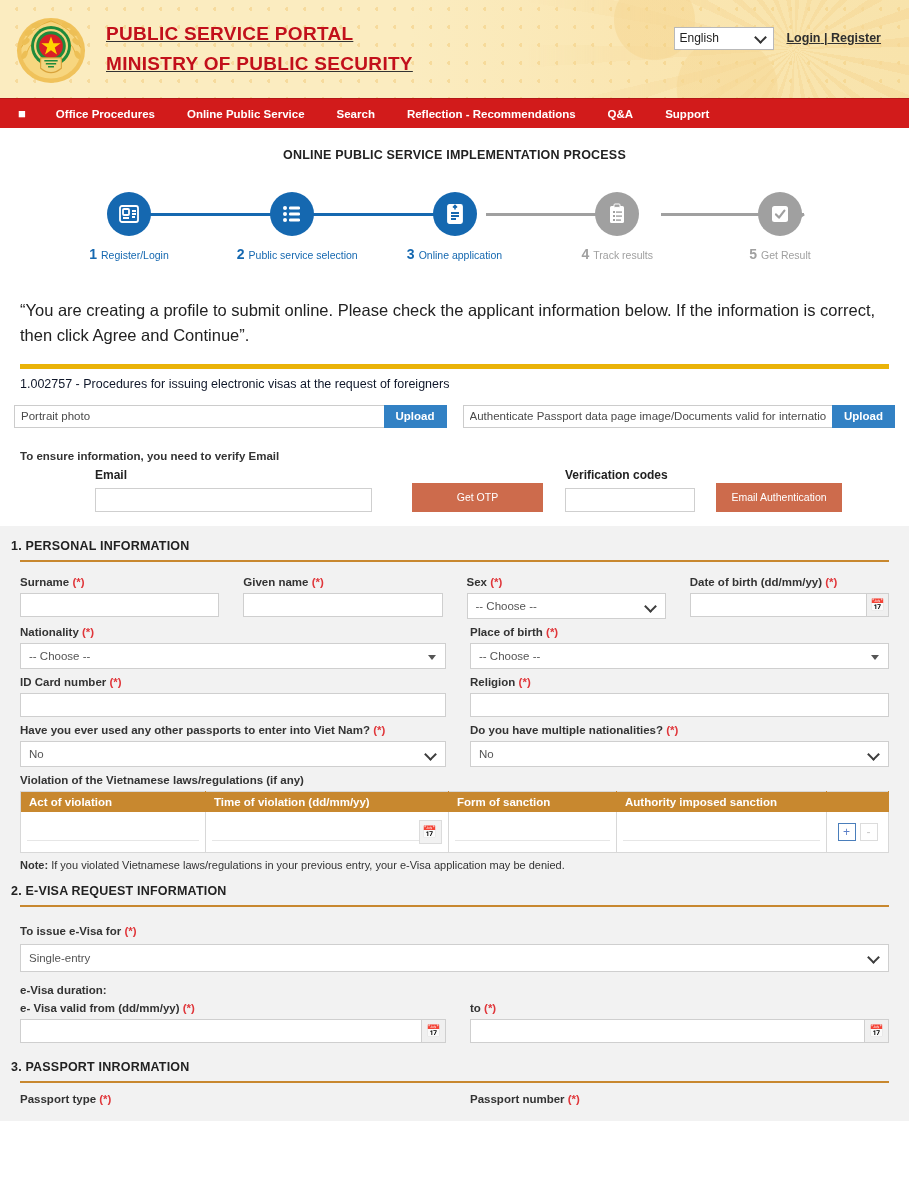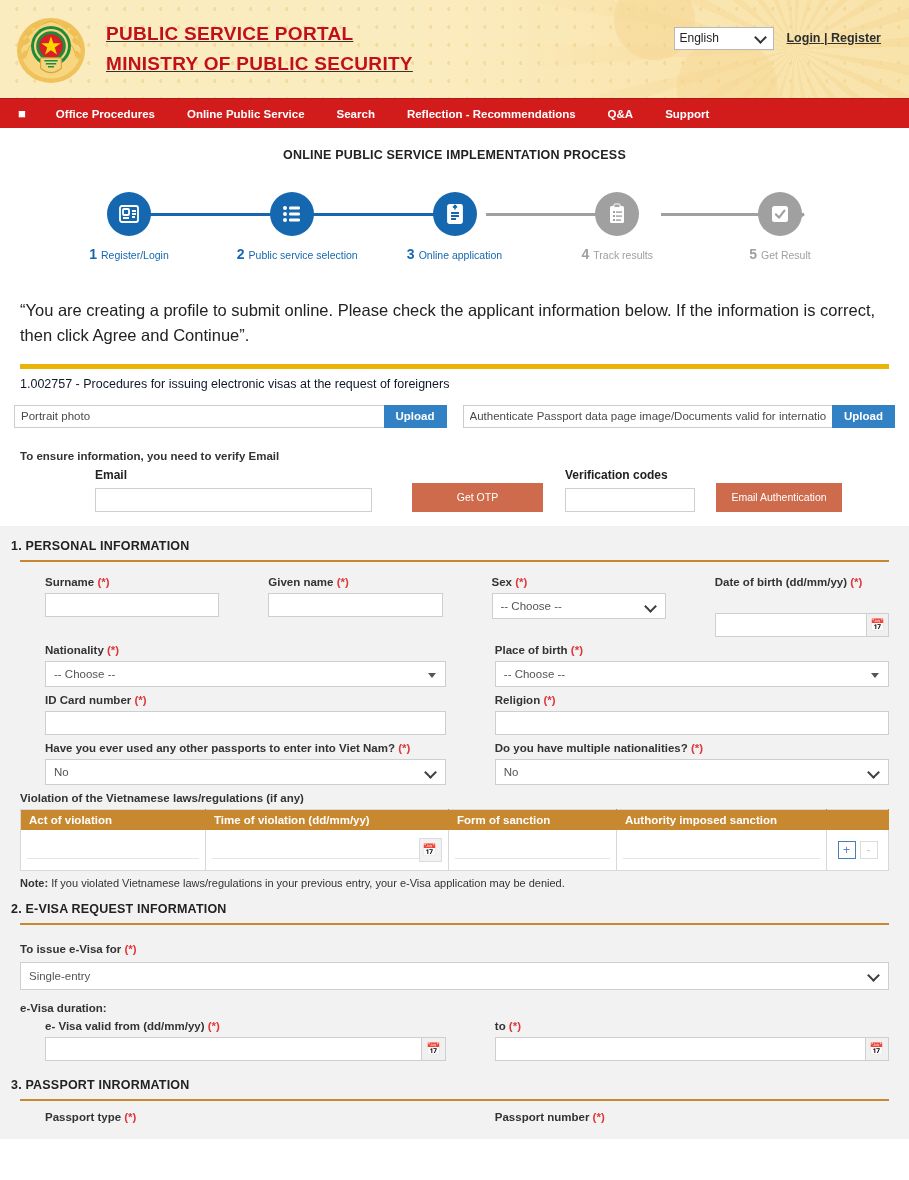--- a/index.html
+++ b/index.html
@@ -158,21 +158,21 @@
   
   .form-area { background:#f2f2f2; margin-top:14px; padding:0 0 4px; }
   .sec-head {
     font-size:12.5px; font-weight:bold; color:#222; letter-spacing:.2px;
     padding:13px 11px 7px; 
   }
   .sec-rule { height:2px; background:#c8882f; margin:0 20px 14px; }
 
   .grid { padding:0 20px; }
   .row { display:flex; gap:24px; margin-bottom:7px; }
-  .fld { display:flex; flex-direction:column; min-width:0;margin-left:25px; }
+  .fld { display:flex; flex-direction:column; min-width:0; }
   .lbl { font-size:11.5px; font-weight:bold; color:#333; margin-bottom:5px; white-space:nowrap; }
   .req { color:#e0363a; font-weight:bold; }
   .txt {
     border:1px solid #cfcfcf; background:#fff; height:24px;
     font-family:"Liberation Sans", sans-serif; font-size:12px;
     padding:0 6px; color:#333; width:100%;
   }
   .sel-native {
     position:relative; height:26px; border:1px solid #cfcfcf; background:#fff;
     display:flex; align-items:center; padding:0 24px 0 8px;
@@ -428,21 +428,21 @@
         <span class="lbl"><span>Given name</span> <span class="req">(*)</span></span>
         <input class="txt" style="">
       </div>
       <div class="fld" style="width:203px;">
         <span class="lbl"><span>Sex</span> <span class="req">(*)</span></span>
         <div class="sel-native">
           <span>-- Choose --</span>
           <i class="chev"></i>
         </div>
       </div>
-      <div class="fld" style="width:203px;gap:20px;">
+      <div class="fld" style="width:203px;">
         <span class="lbl"><span>Date of birth (dd/mm/yy)</span> <span class="req">(*)</span></span>
         <div class="date-grp">
           <input class="txt" style="">
           <div class="cal-btn">
               <span class="cal-ico">📅</span>
             </div>
         </div>
       </div>
     </div>
 

